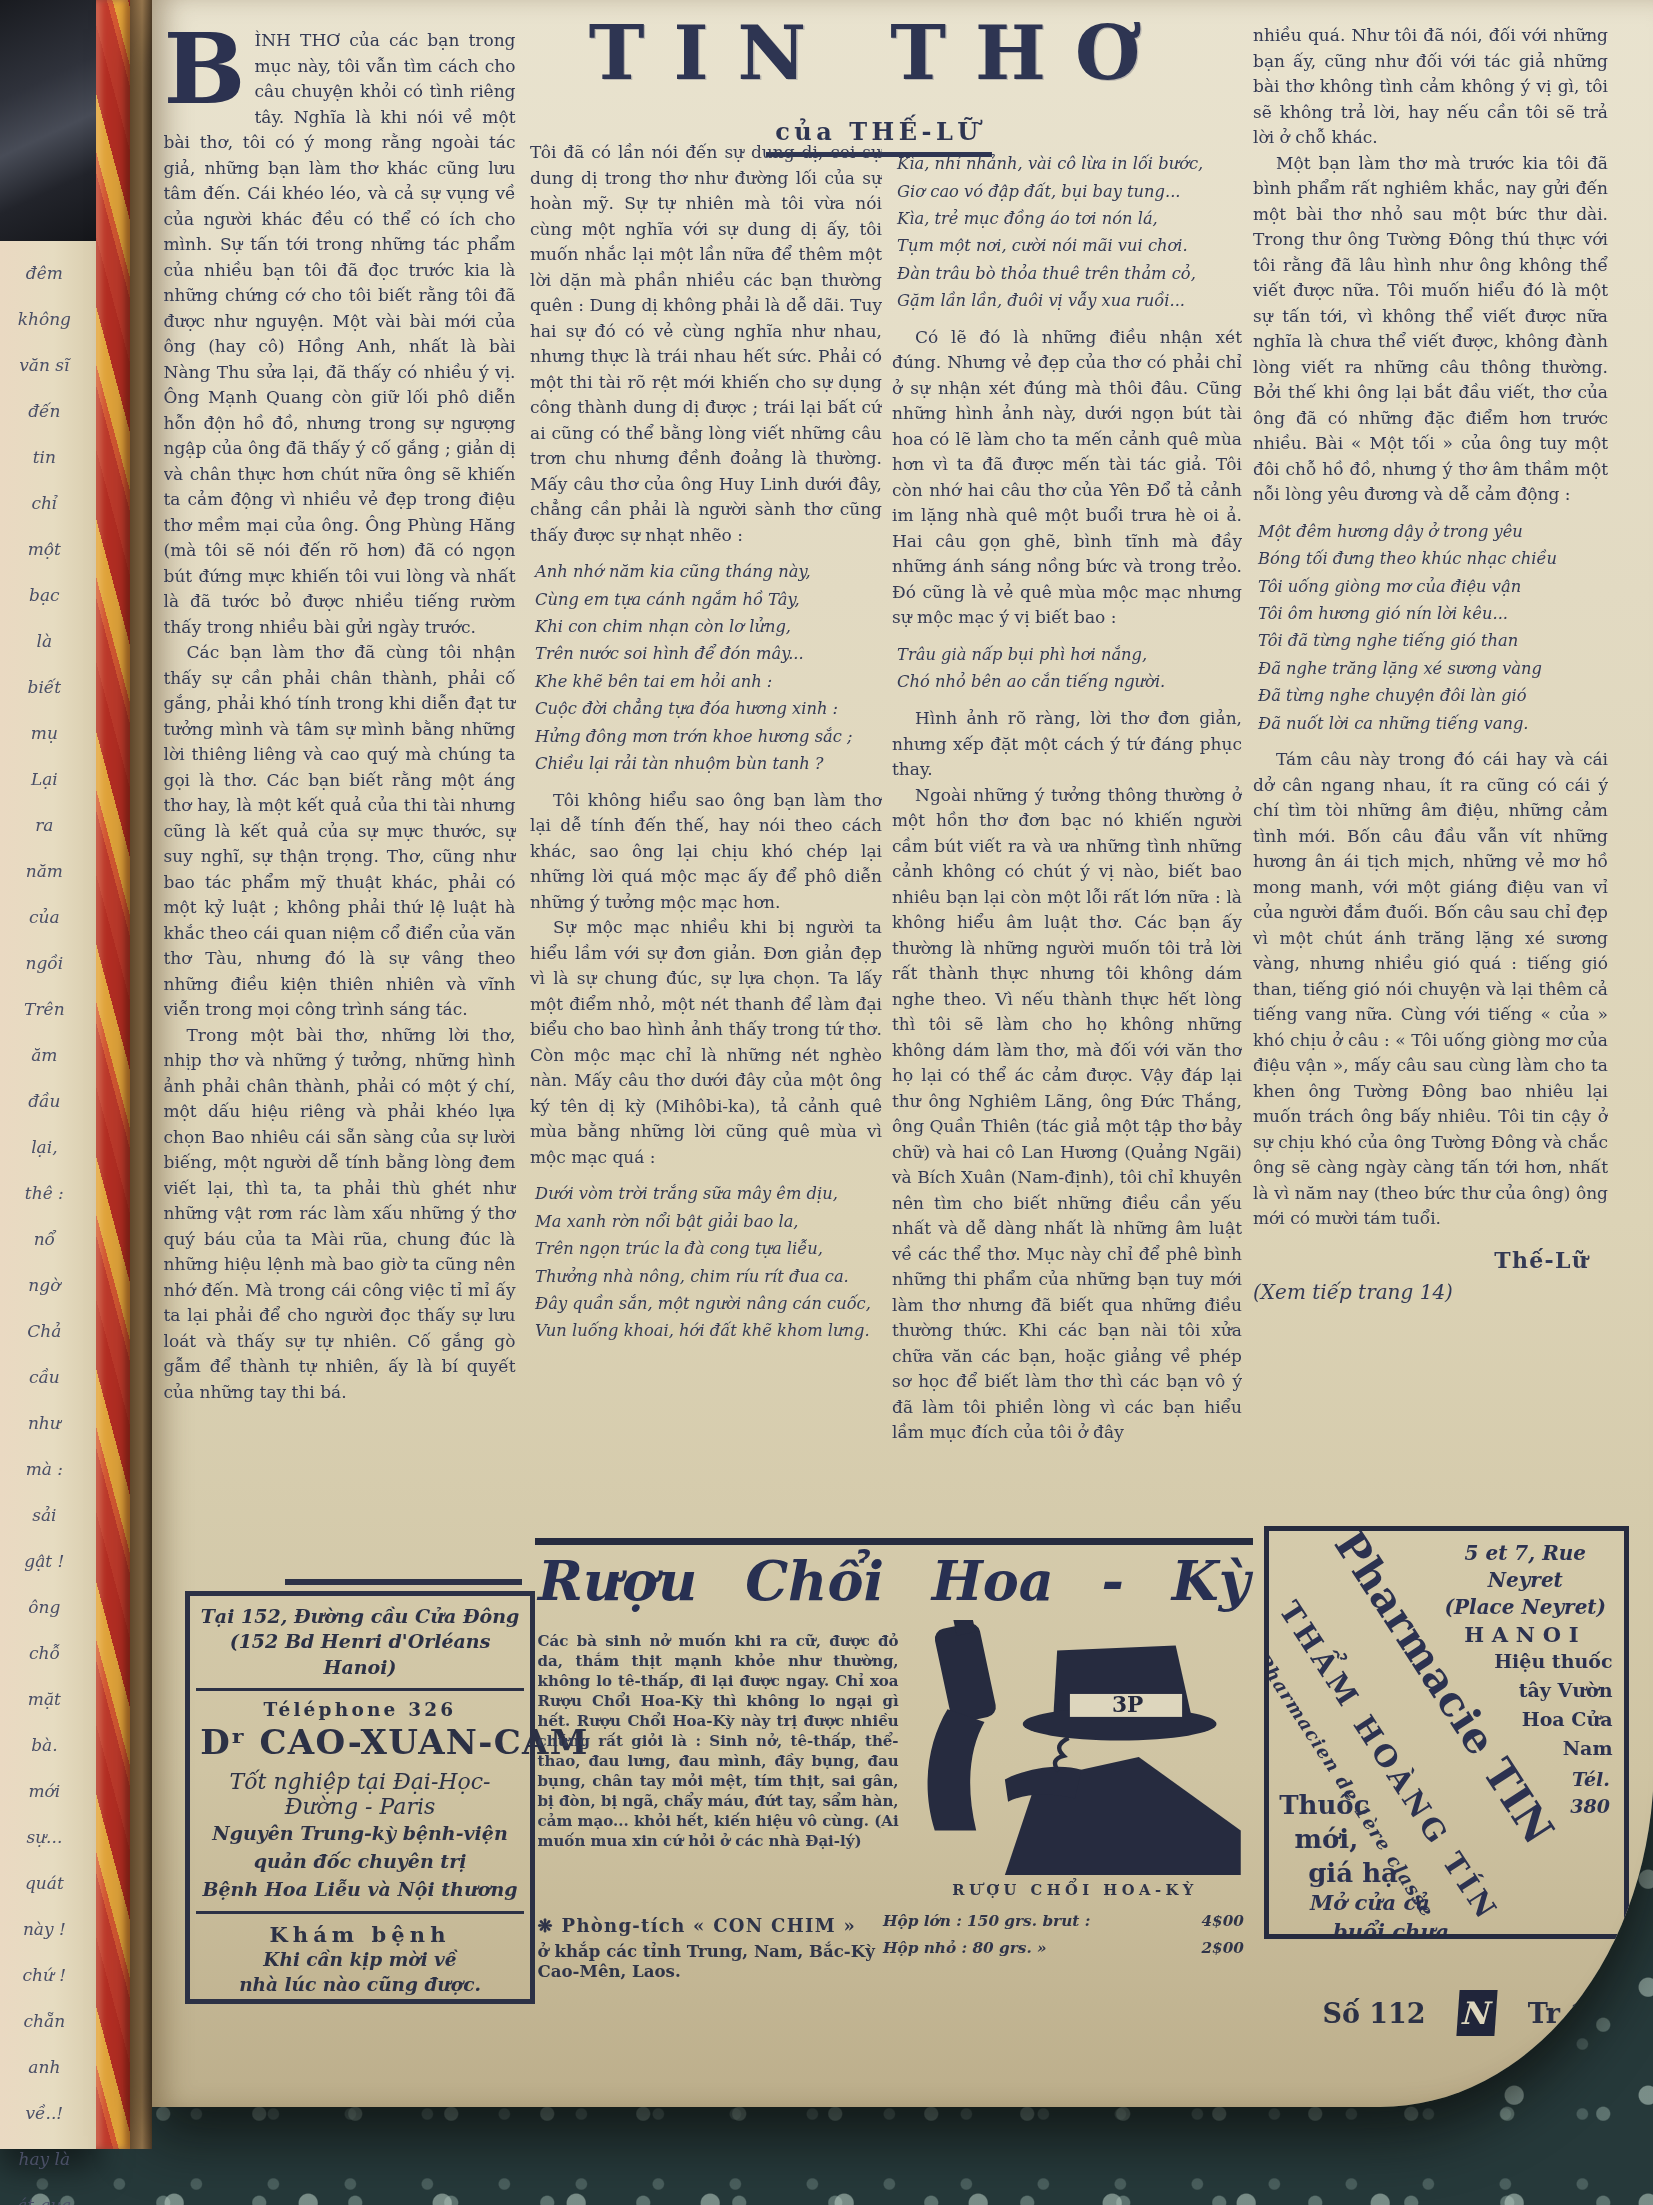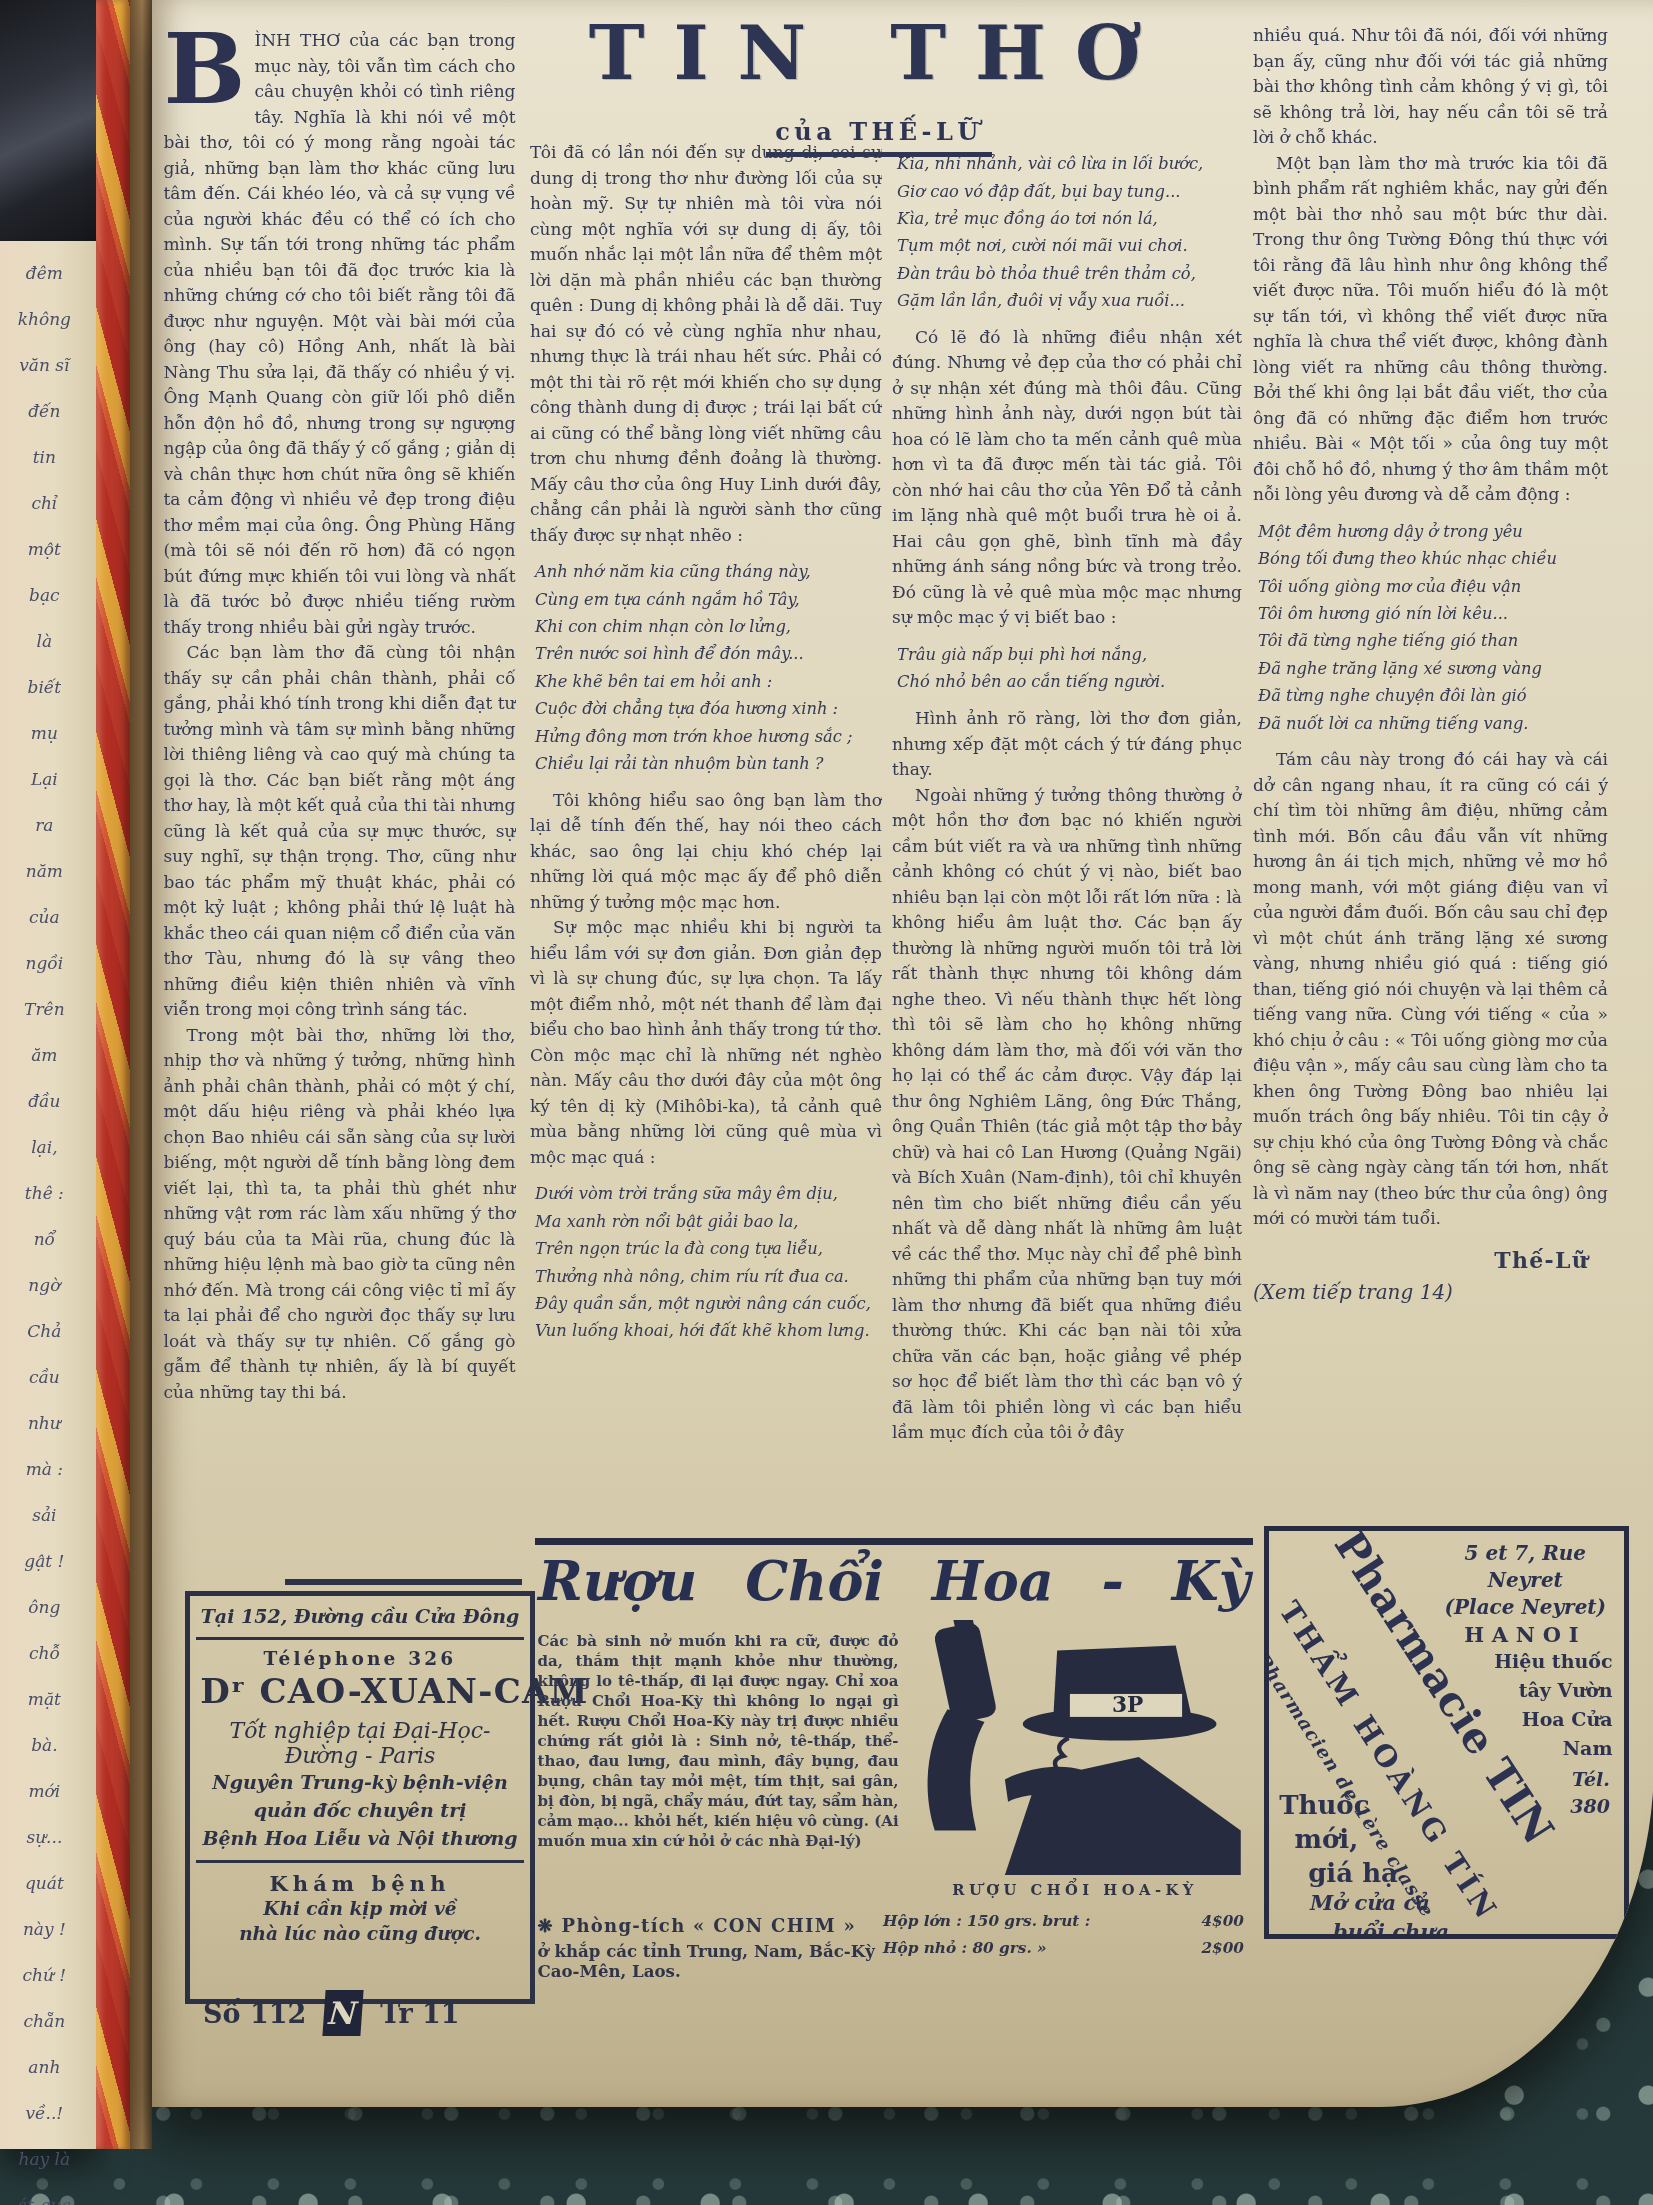--- a/index.html
+++ b/index.html
@@ -109,21 +109,21 @@
   .ph-tel{ font-style:italic; font-weight:bold; font-size:19px; text-align:right; padding-right:6.4px; margin-top:5.1px; }
   .ph-promo{ position:absolute; left:10.2px; top:257px; font-weight:bold; font-size:26px; line-height:34px; }
   .ph-promo div:nth-child(2){ padding-left:15.3px; }
   .ph-promo div:nth-child(3){ padding-left:29px; }
   .ph-open{ position:absolute; left:41px; top:357px; font-style:italic; font-weight:bold;
     font-size:21px; line-height:29px; }
   .ph-open div:nth-child(2){ padding-left:23px; }
 
   
   .page-footer{ position:absolute; left:51px; top:1990px; width:1404px; display:flex;
-    justify-content:flex-start; align-items:center; gap:18px; }
+    justify-content:flex-end; align-items:center; gap:32px; }
   .footer-text{ font-weight:bold; font-size:27px; color:#2c3145; }
   .footer-logo{ width:38px; height:46px; background:#20253a; color:#ddd6bd; font-weight:bold;
     font-style:italic; font-size:31px; display:flex; align-items:center; justify-content:center;
     transform:skewX(-4deg); }
 </style>
 </head>
 <body>
 
 <div class="scene">
 
@@ -250,20 +250,21 @@
         </div>
       <div class="para">Tám câu này trong đó cái hay và cái dở cân ngang nhau, ít ra cũng có cái ý chí tìm tòi những âm điệu, những cảm tình mới. Bốn câu đầu vẫn vít những hương ân ái tịch mịch, những vẻ mơ hồ mong manh, với một giáng điệu van vỉ của người đắm đuối. Bốn câu sau chỉ đẹp vì một chút ánh trăng lặng xé sương vàng, nhưng nhiều gió quá : tiếng gió than, tiếng gió nói chuyện và lại thêm cả tiếng vang nữa. Cùng với tiếng « của » khó chịu ở câu : « Tôi uống giòng mơ của điệu vận », mấy câu sau cùng làm cho ta khen ông Tường Đông bao nhiêu lại muốn trách ông bấy nhiêu. Tôi tin cậy ở sự chịu khó của ông Tường Đông và chắc ông sẽ càng ngày càng tấn tới hơn, nhất là vì năm nay (theo bức thư của ông) ông mới có mười tám tuổi.</div>
       <div class="sig">Thế-Lữ</div>
       <div class="cont">(Xem tiếp trang 14)</div>
     </div>
 
     <div class="col1-rule"></div>
 
     <div class="ad-doctor">
       <div class="doc-addr">Tại 152, Đường cầu Cửa Đông</div>
+      <div class="doc-addr">(152 Bd Henri d'Orléans Hanoi)</div>
       <div class="doc-rule"></div>
       <div class="doc-tel">Téléphone 326</div>
       <div class="doc-name">Dʳ CAO-XUAN-CAM</div>
       <div class="doc-grad">Tốt nghiệp tại Đại-Học-Đường - Paris</div>
       <div class="doc-line">Nguyên Trung-kỳ bệnh-viện</div>
       <div class="doc-line">quản đốc chuyên trị</div>
       <div class="doc-line">Bệnh Hoa Liễu và Nội thương</div>
       <div class="doc-rule"></div>
       <div class="doc-kham">Khám bệnh</div>
       <div class="doc-note">Khi cần kịp mời về</div>

